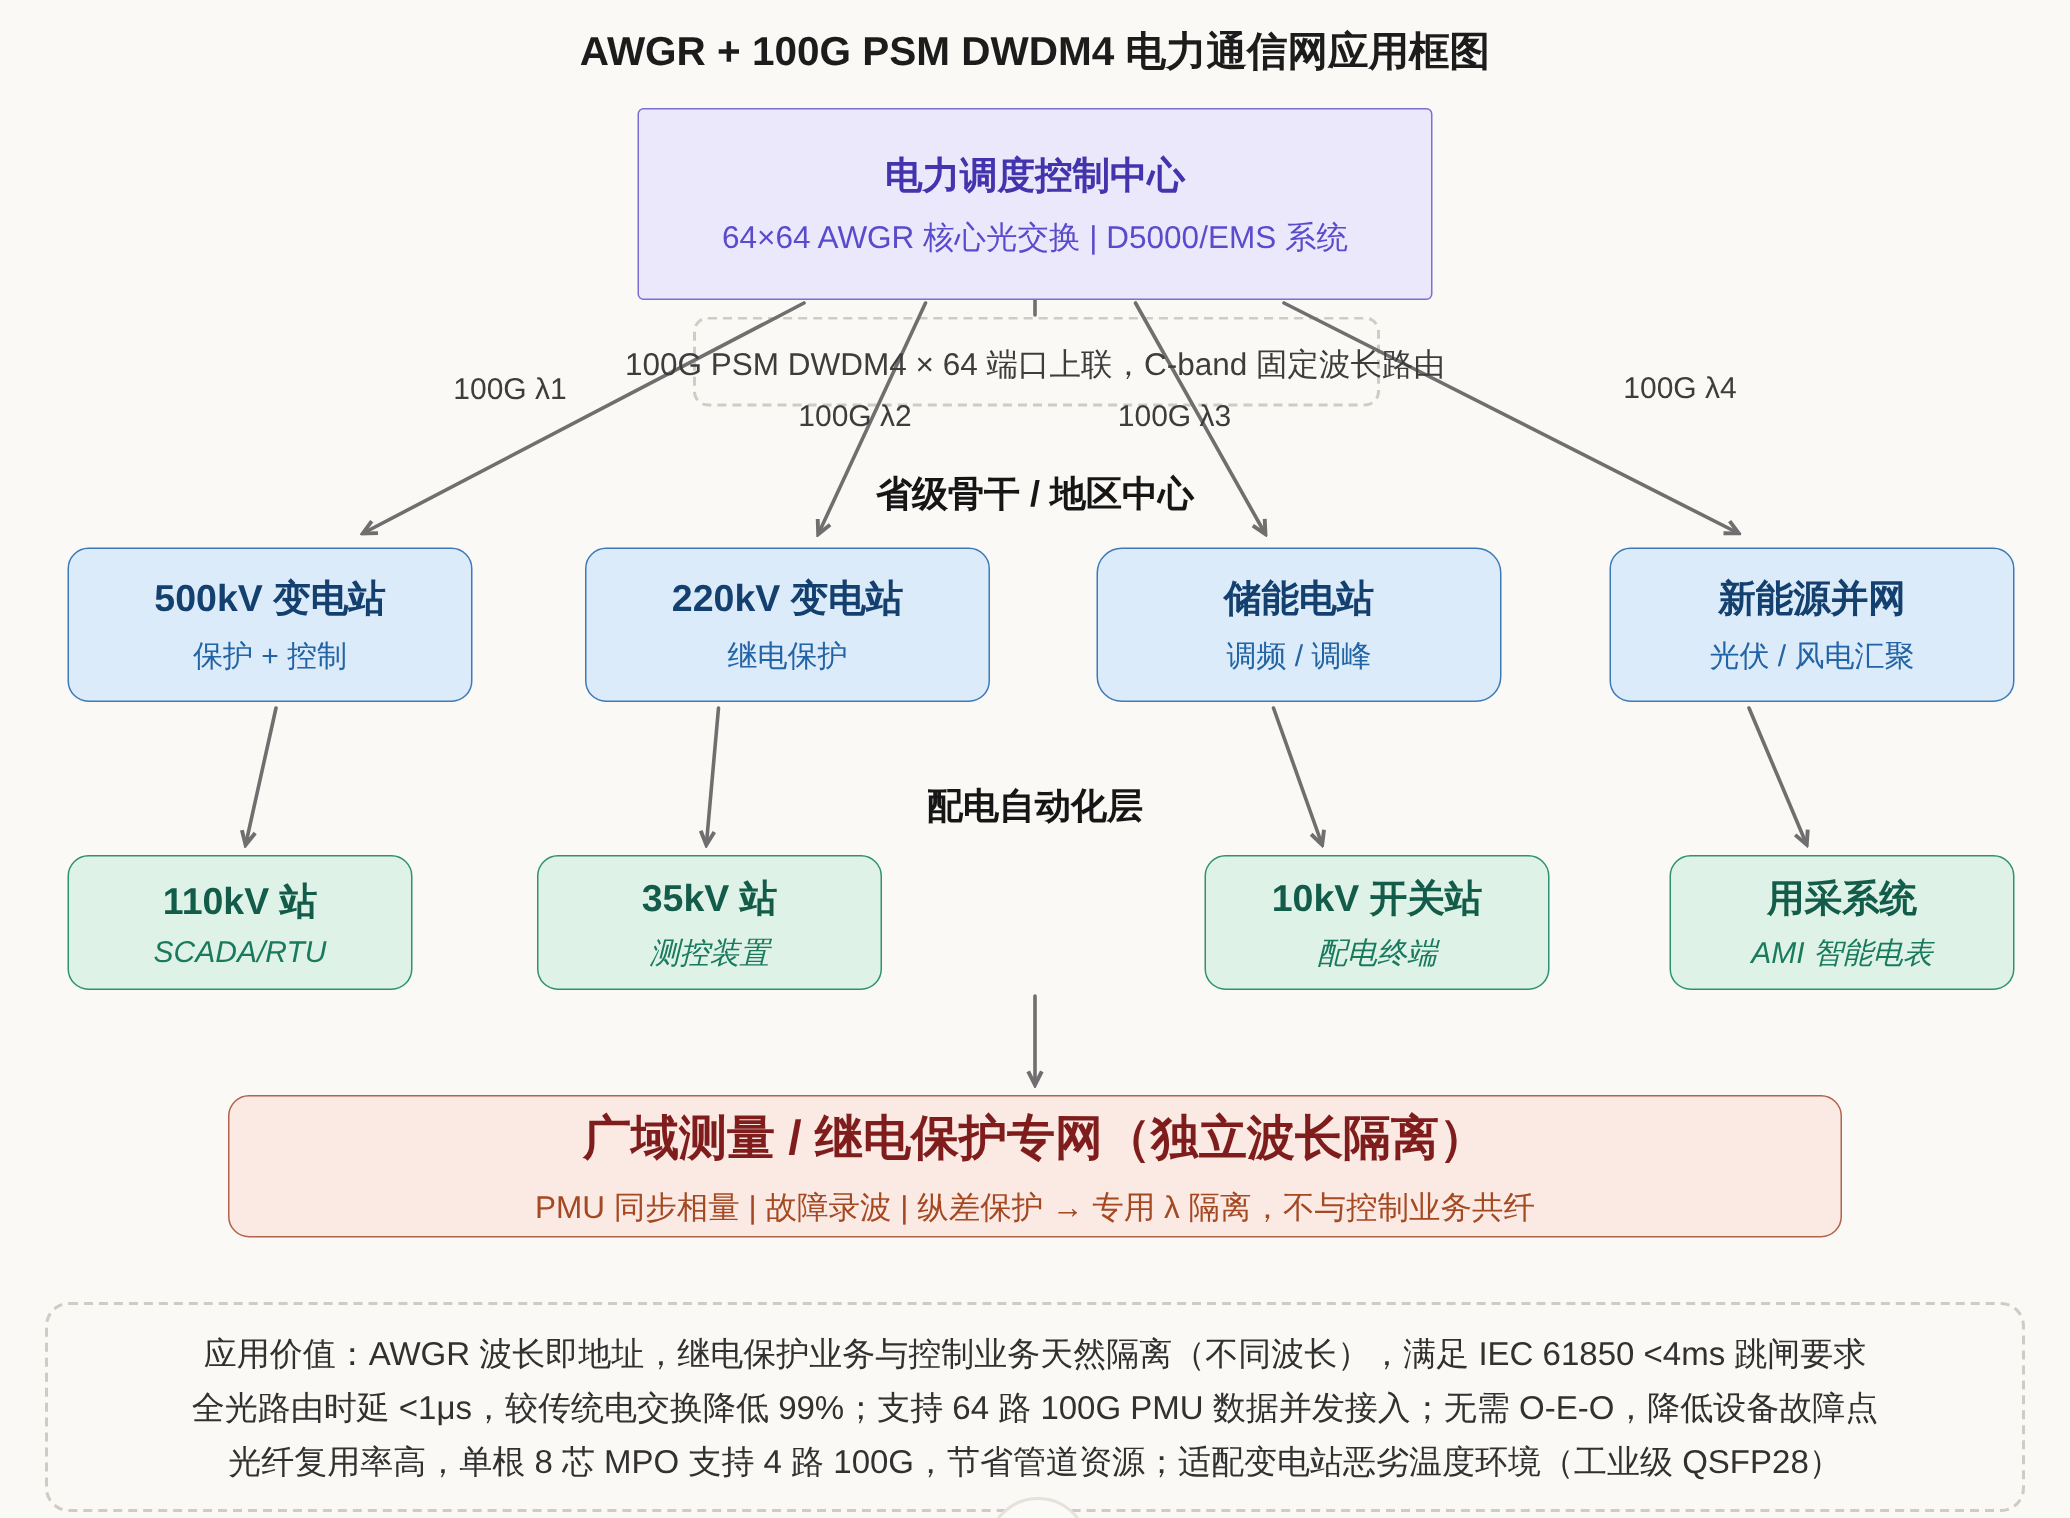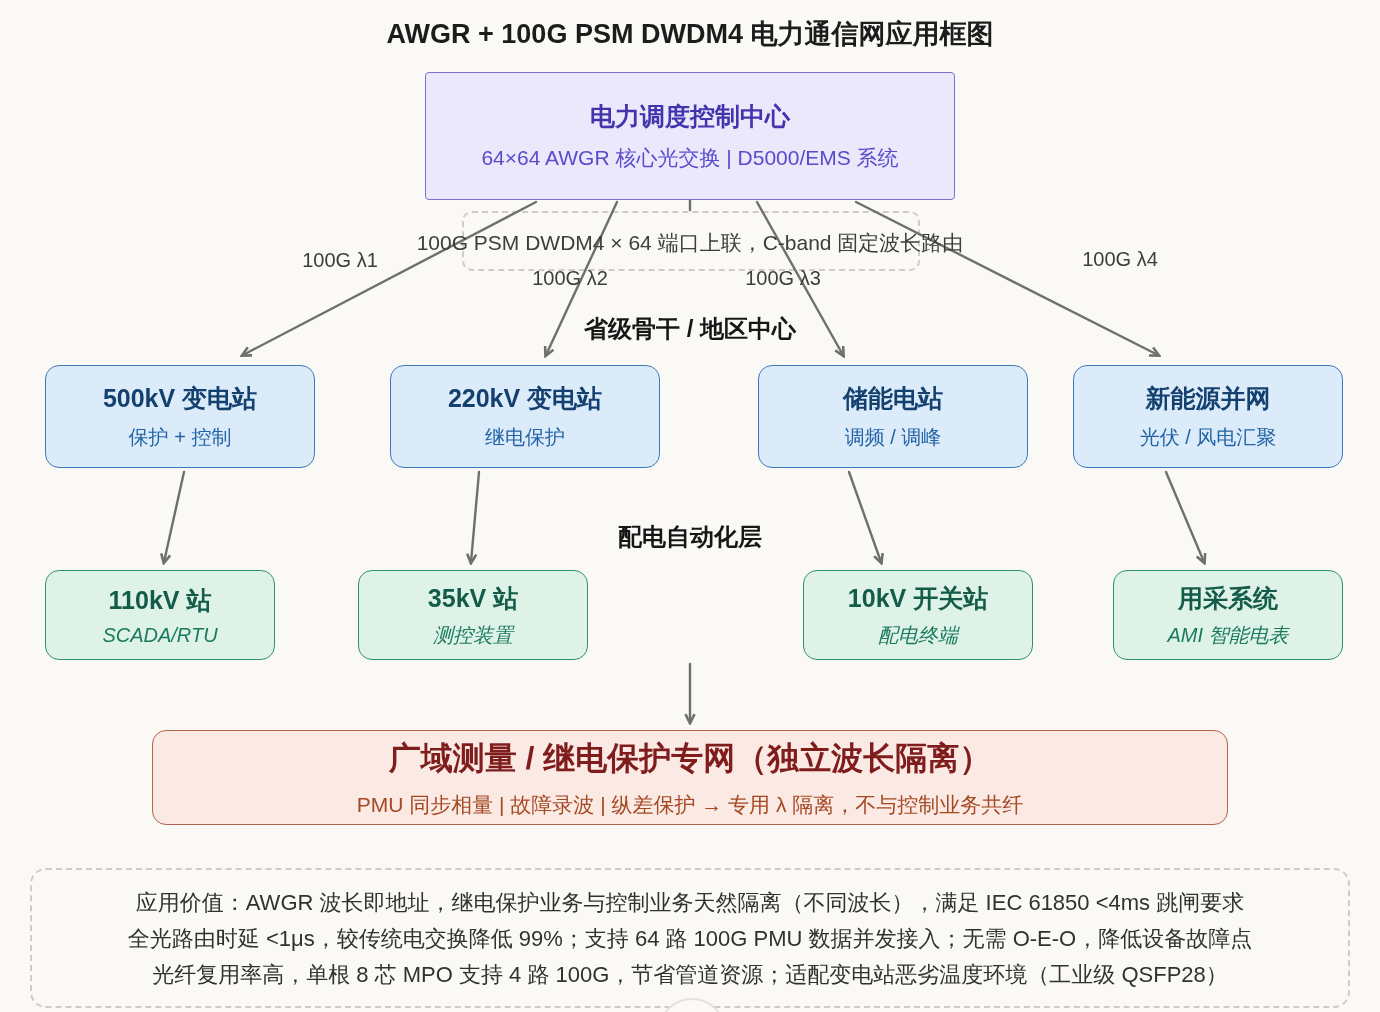--- a/index.html
+++ b/index.html
@@ -74,21 +74,21 @@
   <div class="abs seclabel" style="top:313px;">省级骨干 / 地区中心</div>
 
   <div class="abs node node-blue" style="left:45px;">
     <div class="t">500kV 变电站</div>
     <div class="s">保护 + 控制</div>
   </div>
   <div class="abs node node-blue" style="left:390px;">
     <div class="t">220kV 变电站</div>
     <div class="s">继电保护</div>
   </div>
-  <div class="abs node node-blue" style="left:758px;">
+  <div class="abs node node-blue" style="left:731px;border-radius:17px;">
     <div class="t">储能电站</div>
     <div class="s">调频 / 调峰</div>
   </div>
   <div class="abs node node-blue" style="left:1073px;">
     <div class="t">新能源并网</div>
     <div class="s">光伏 / 风电汇聚</div>
   </div>
 
   <div class="abs seclabel" style="top:521px;">配电自动化层</div>
 

